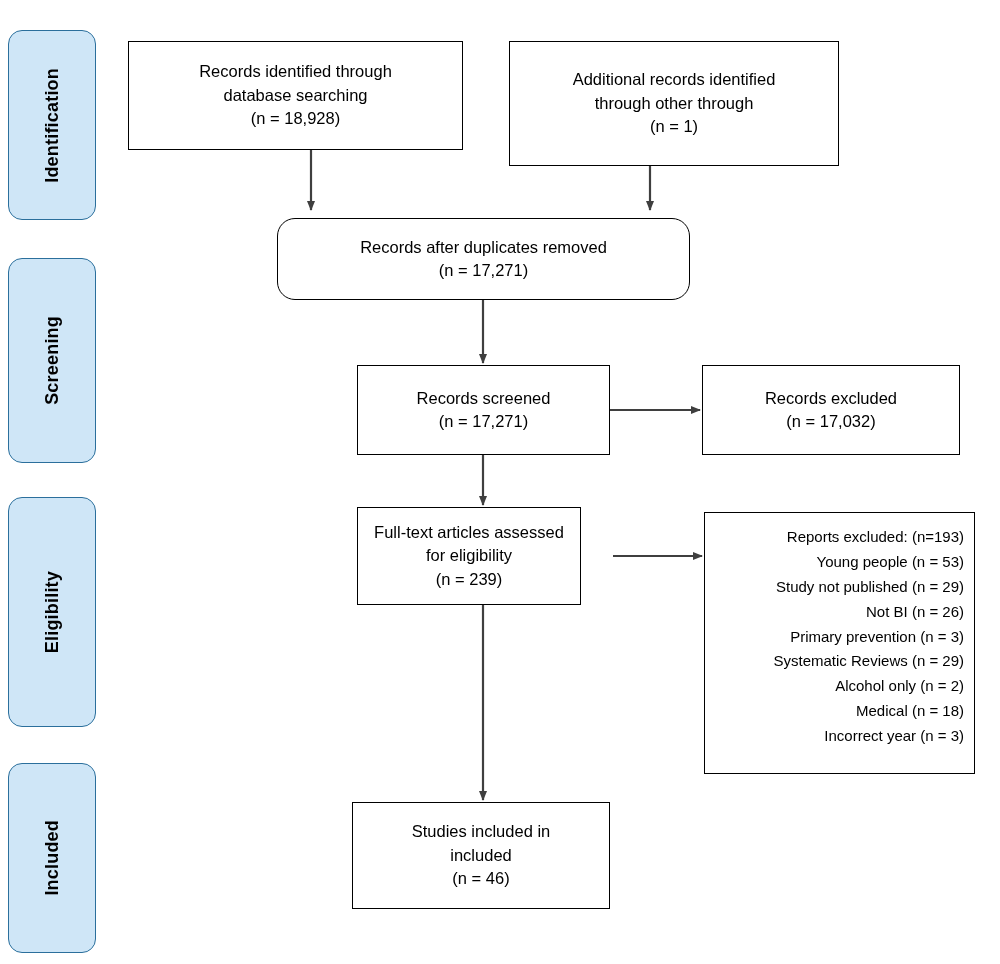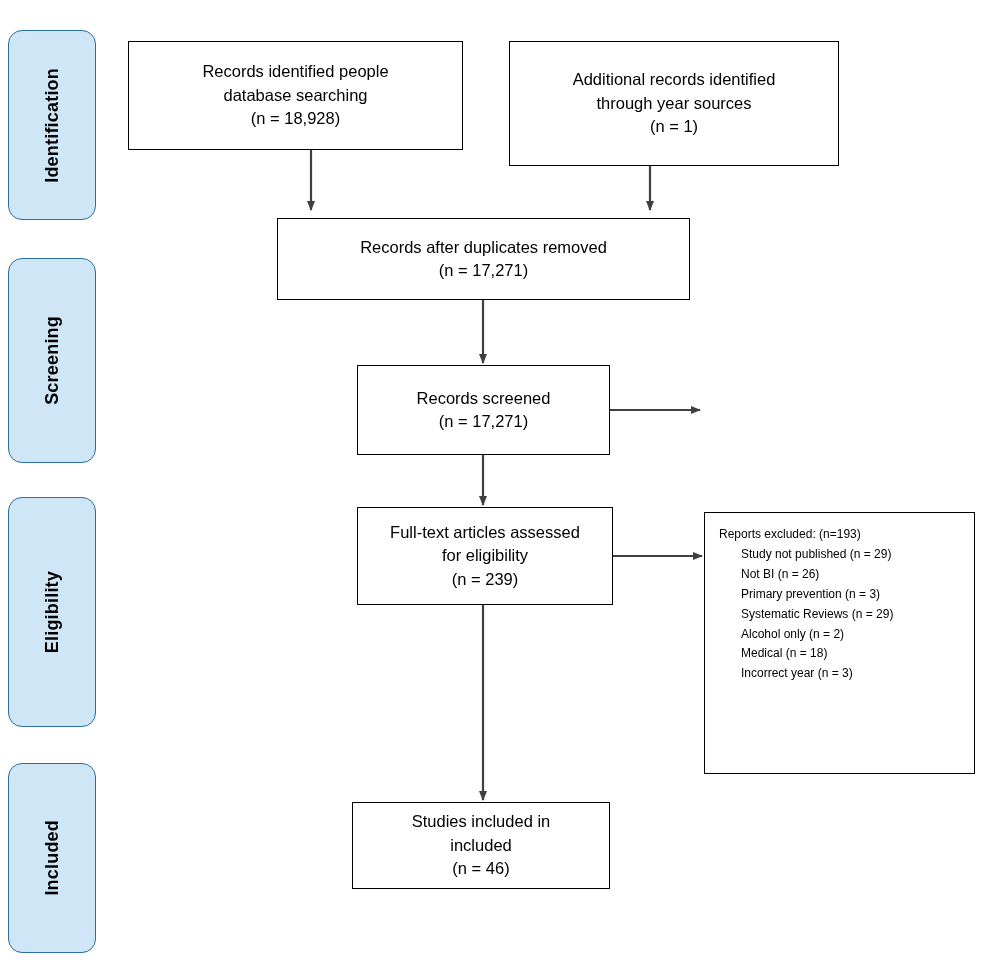--- a/index.html
+++ b/index.html
@@ -54,23 +54,23 @@
     padding: 4px 8px;
   }
   .box .line { display: block; }
   
   .reasons {
     position: absolute;
     border: 1.5px solid #000000;
     background: #ffffff;
     box-sizing: border-box;
     padding: 12px 10px 10px 14px;
-    font-size: 12px;
+    font-size: 15px;
     line-height: 1.66;
-    text-align: left;
+    text-align: right;
   }
   .reasons .head { display: block; }
   .reasons .item { display: block; padding-left: 22px; }
   
   .arrow-svg {
     position: absolute;
     left: 0;
     top: 0;
     width: 1000px;
     height: 964px;
@@ -114,58 +114,63 @@
 
   <div class="stage" style="left:8px; top:497px; width:88px; height:230px;">
     <span class="stage-text">Eligibility</span>
   </div>
 
   <div class="stage" style="left:8px; top:763px; width:88px; height:190px;">
     <span class="stage-text">Included</span>
   </div>
 
   <div class="box" style="left:128px; top:41px; width:335px; height:109px;">
-    <span class="line">Records identified people</span>
+    <span class="line">Records identified through</span>
     <span class="line">database searching</span>
     <span class="line">(n = 18,928)</span>
   </div>
 
   <div class="box" style="left:509px; top:41px; width:330px; height:125px;">
     <span class="line">Additional records identified</span>
-    <span class="line">through year sources</span>
+    <span class="line">through other through</span>
     <span class="line">(n = 1)</span>
   </div>
 
-  <div class="box" style="left:277px; top:218px; width:413px; height:82px;">
+  <div class="box" style="left:277px; top:218px; width:413px; height:82px;border-radius:18px;">
     <span class="line">Records after duplicates removed</span>
     <span class="line">(n = 17,271)</span>
   </div>
 
   <div class="box" style="left:357px; top:365px; width:253px; height:90px;text-align:right;">
     <span class="line">Records screened</span>
     <span class="line">(n = 17,271)</span>
   </div>
 
+  <div class="box" style="left:702px; top:365px; width:258px; height:90px;">
+    <span class="line">Records excluded</span>
+    <span class="line">(n = 17,032)</span>
+  </div>
 
-  <div class="box" style="left:357px; top:507px; width:256px; height:98px;">
+  <div class="box" style="left:357px; top:507px; width:224px; height:98px;">
     <span class="line">Full-text articles assessed</span>
     <span class="line">for eligibility</span>
     <span class="line">(n = 239)</span>
   </div>
 
   <div class="reasons" style="left:704px; top:512px; width:271px; height:262px;">
     <span class="head">Reports excluded: (n=193)</span>
+    <span class="item">Young people (n = 53)</span>
     <span class="item">Study not published (n = 29)</span>
     <span class="item">Not BI (n = 26)</span>
     <span class="item">Primary prevention (n = 3)</span>
     <span class="item">Systematic Reviews (n = 29)</span>
     <span class="item">Alcohol only (n = 2)</span>
     <span class="item">Medical (n = 18)</span>
     <span class="item">Incorrect year (n = 3)</span>
   </div>
 
-  <div class="box" style="left:352px; top:802px; width:258px; height:87px;text-align:center;">
+  <div class="box" style="left:352px; top:802px; width:258px; height:107px;text-align:center;">
     <span class="line">Studies included in</span>
     <span class="line">included</span>
     <span class="line">(n = 46)</span>
   </div>
 
 </div>
 
 </body></html>

